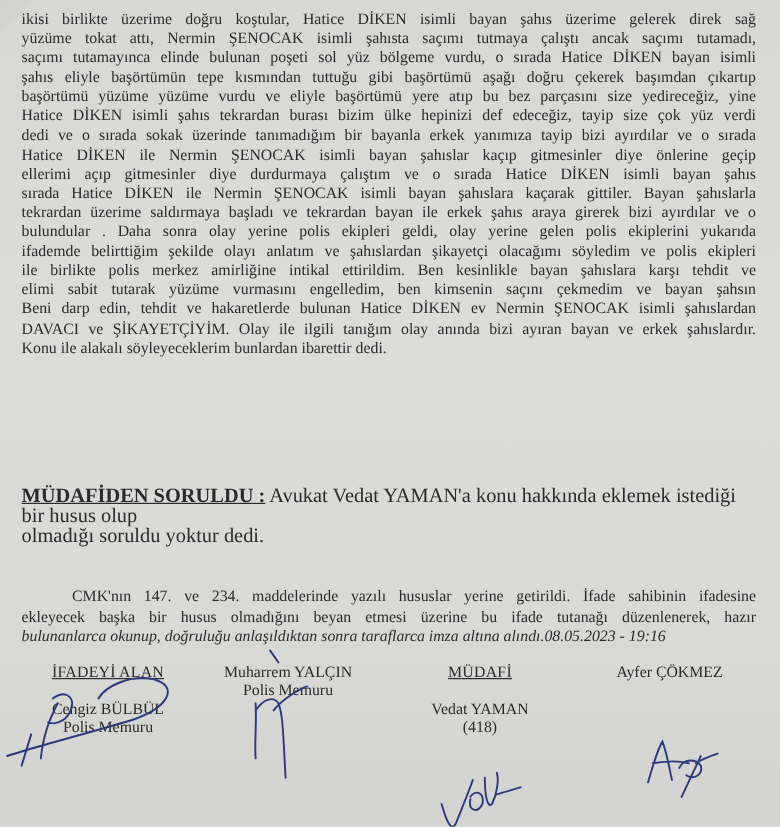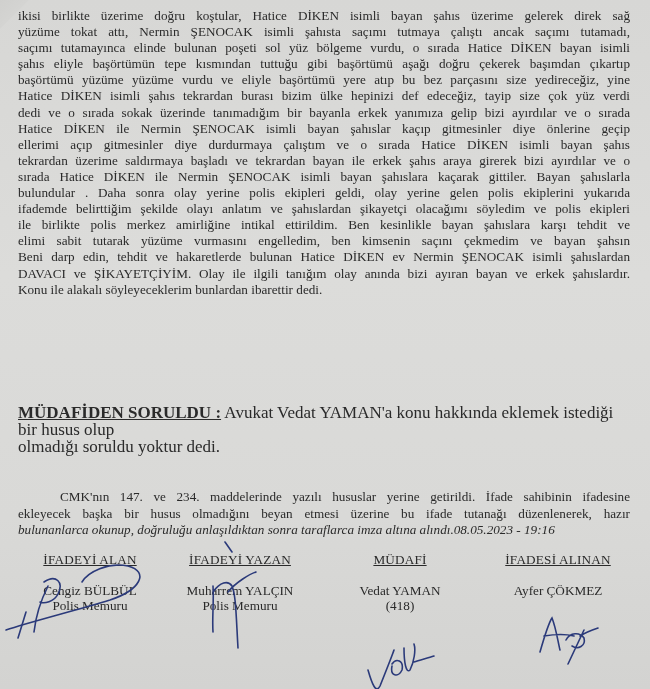--- a/index.html
+++ b/index.html
@@ -40,25 +40,25 @@
 <div class="corner"></div>
 
 <div class="page">
   <p class="para">
     <span class="line">ikisi birlikte üzerime doğru koştular, Hatice DİKEN isimli bayan şahıs üzerime gelerek direk sağ</span>
     <span class="line">yüzüme tokat attı, Nermin ŞENOCAK isimli şahısta saçımı tutmaya çalıştı ancak saçımı tutamadı,</span>
     <span class="line">saçımı tutamayınca elinde bulunan poşeti sol yüz bölgeme vurdu, o sırada Hatice DİKEN bayan isimli</span>
     <span class="line">şahıs eliyle başörtümün tepe kısmından tuttuğu gibi başörtümü aşağı doğru çekerek başımdan çıkartıp</span>
     <span class="line">başörtümü yüzüme  yüzüme vurdu ve eliyle başörtümü yere atıp bu bez parçasını size yedireceğiz, yine</span>
     <span class="line">Hatice DİKEN isimli şahıs tekrardan burası bizim ülke hepinizi def edeceğiz, tayip size çok yüz verdi</span>
-    <span class="line">dedi ve o sırada sokak üzerinde tanımadığım bir bayanla erkek yanımıza gelip bizi ayırdılar ve o sırada</span>
+    <span class="line">dedi ve o sırada sokak üzerinde tanımadığım bir bayanla erkek yanımıza tayip bizi ayırdılar ve o sırada</span>
     <span class="line">Hatice DİKEN ile Nermin ŞENOCAK isimli bayan şahıslar kaçıp gitmesinler diye önlerine geçip</span>
     <span class="line">ellerimi açıp gitmesinler diye durdurmaya çalıştım ve o sırada Hatice DİKEN isimli bayan şahıs</span>
+    <span class="line">sırada Hatice DİKEN ile Nermin ŞENOCAK isimli bayan şahıslara kaçarak gittiler. Bayan şahıslarla</span>
     <span class="line">tekrardan üzerime saldırmaya başladı ve tekrardan bayan ile erkek şahıs araya girerek bizi ayırdılar ve o</span>
-    <span class="line">sırada Hatice DİKEN ile Nermin ŞENOCAK isimli bayan şahıslara kaçarak gittiler. Bayan şahıslarla</span>
     <span class="line">bulundular . Daha sonra olay yerine polis ekipleri geldi, olay yerine gelen polis ekiplerini yukarıda</span>
     <span class="line">ifademde belirttiğim şekilde olayı anlatım ve şahıslardan şikayetçi olacağımı söyledim ve polis ekipleri</span>
     <span class="line">ile birlikte polis merkez amirliğine intikal ettirildim. Ben kesinlikle bayan şahıslara karşı tehdit ve</span>
     <span class="line">elimi sabit tutarak yüzüme vurmasını engelledim, ben kimsenin  saçını çekmedim ve bayan şahsın</span>
     <span class="line">Beni darp edin, tehdit ve hakaretlerde bulunan Hatice DİKEN ev Nermin ŞENOCAK isimli  şahıslardan</span>
     <span class="line">DAVACI ve ŞİKAYETÇİYİM. Olay ile ilgili tanığım olay anında bizi ayıran bayan ve erkek şahıslardır.</span>
     <span class="line last">Konu ile alakalı söyleyeceklerim bunlardan ibarettir dedi.</span>
   </p>
 </div>
 
@@ -73,31 +73,29 @@
   <span class="line last">bulunanlarca okunup, doğruluğu anlaşıldıktan sonra taraflarca imza altına alındı.08.05.2023 - 19:16</span>
 </div>
 
 <div class="sigs">
   <div class="sig-col" style="left:34px; width:112px;">
     <span class="title">İFADEYİ ALAN</span>
     <span class="name">Cengiz BÜLBÜL</span>
     <span class="role">Polis Memuru</span>
   </div>
   <div class="sig-col" style="left:180px; width:120px;">
-    <span class="title">İFADEYİ YAZAN</span>
     <span class="name">Muharrem YALÇIN</span>
     <span class="role">Polis Memuru</span>
   </div>
   <div class="sig-col" style="left:350px; width:100px;">
     <span class="title">MÜDAFİ</span>
     <span class="name">Vedat YAMAN</span>
     <span class="role">(418)</span>
   </div>
   <div class="sig-col" style="left:498px; width:120px;">
-    <span class="title">İFADESİ ALINAN</span>
     <span class="name">Ayfer ÇÖKMEZ</span>
     <span class="role"></span>
   </div>
 
   <svg class="scribble" style="left:0; top:0;" width="650" height="137">
     <g fill="none" stroke="#2b3a7a" stroke-width="1.6" stroke-linecap="round">
 
       <path d="M48 34 C40 50, 36 62, 34 80 M44 30 C56 22, 64 30, 58 42 C54 50, 44 52, 40 50 M6 78 C30 70, 70 60, 110 48 C140 38, 150 20, 128 14 C108 10, 88 20, 82 30"></path>
       <path d="M26 60 L18 86"></path>
 

